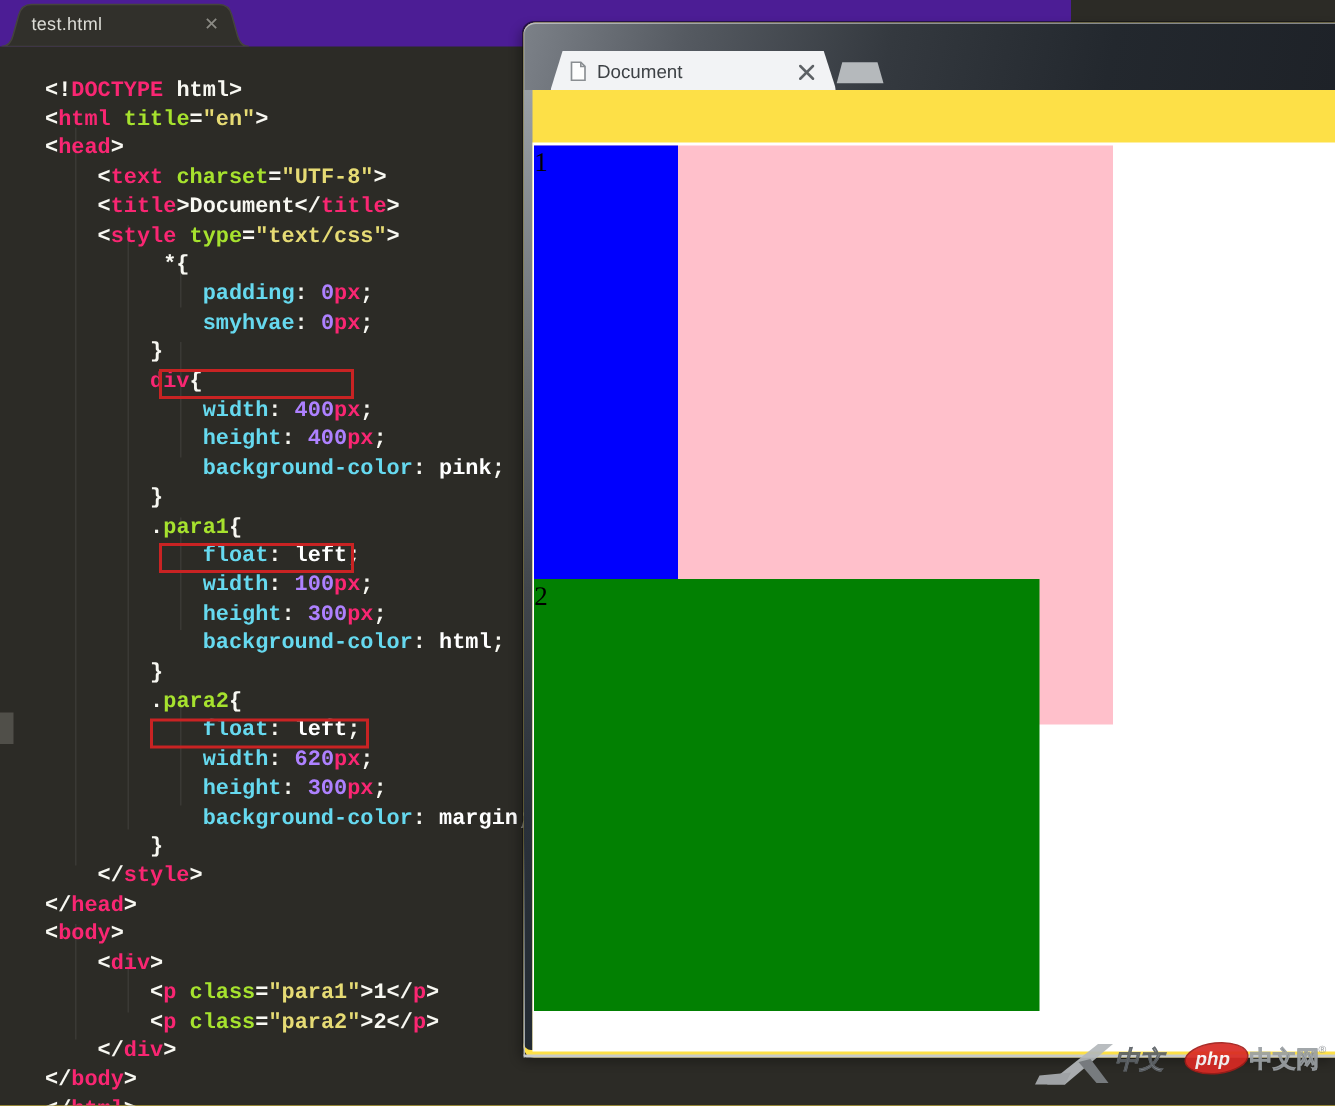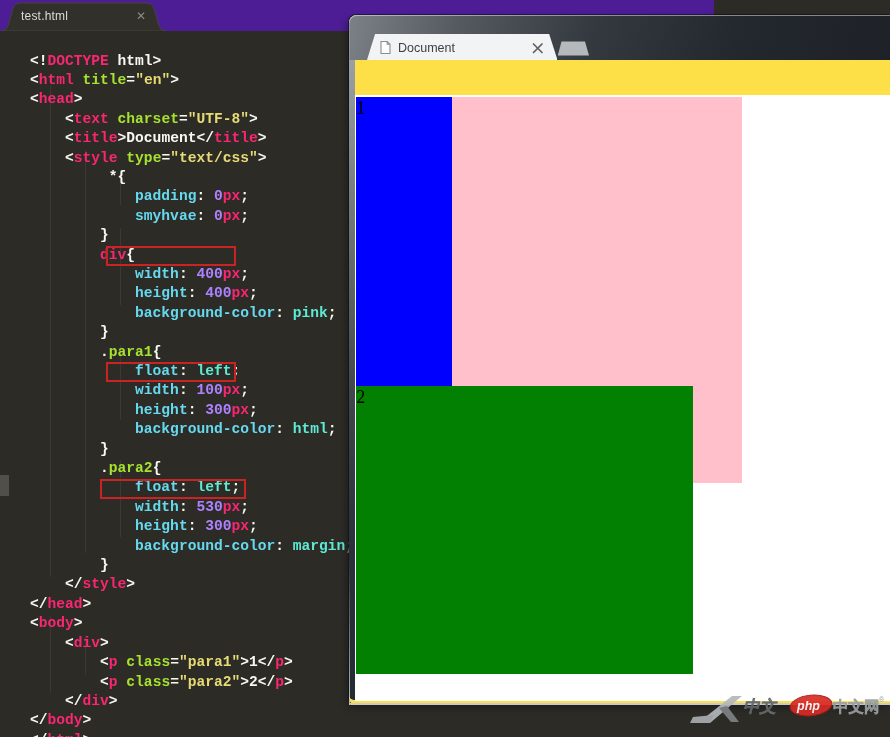--- a/index.html
+++ b/index.html
@@ -5,21 +5,21 @@
 html,body{margin:0;padding:0;}
 body{width:890px;height:737px;overflow:hidden;position:relative;background:#2c2b26;font-family:"Liberation Sans",sans-serif;}
 
 #edtabbar{position:absolute;left:0;top:0;width:714px;height:31px;background:#4c1d95;}
 #edtab{position:absolute;left:0;top:0;}
 #edtabtext{position:absolute;left:21px;top:9px;font:12px "Liberation Sans",sans-serif;color:#dcdcd6;letter-spacing:.2px;}
 #edtabx{position:absolute;left:136px;top:9px;font:12px "Liberation Sans",sans-serif;color:#8b8a84;}
 #edmarker{position:absolute;left:0;top:475px;width:9px;height:21px;background:#504f49;}
 .guide{position:absolute;width:1px;background:rgba(255,255,255,0.07);}
 pre#code{position:absolute;left:14px;top:35.5px;margin:16px;font:bold 14.6px "Liberation Mono",monospace;line-height:19.4px;white-space:pre;color:#f8f8f2;}
-.p{color:#f92672}.g{color:#a6e22e}.y{color:#e6db74}.c{color:#5eead4}
+.p{color:#f92672}.g{color:#a6e22e}.y{color:#e6db74}.c{color:#ffffff}
 .ci{color:#66d9ef;}.n{color:#ae81ff}
 .rbox{position:absolute;border:2px solid #c92323;}
 
 #win{position:absolute;left:349px;top:15px;width:541px;height:690px;border-radius:8px 0 0 7px;background:#fde047;box-shadow:-1px -1px 0 rgba(12,13,14,.55), -3px 3px 7px rgba(0,0,0,.3);}
 #titlebar{position:absolute;left:0;top:0;width:541px;height:45px;border-radius:8px 0 0 0;
  background:linear-gradient(102deg,#7c8188 0%,#555a61 20%,#34393f 45%,#23282e 72%,#1e2228 100%);
  box-shadow:inset 0 1px 0 rgba(255,255,255,0.45), inset 1px 0 0 rgba(255,255,255,0.15);}
 #lframe{position:absolute;left:0;top:45px;width:6px;height:640px;border-radius:0 0 0 5px;
  background:linear-gradient(#9aa0a5 0%,#6b7075 28%,#41464c 52%,#2a313a 76%,#232b33 100%);}
 #btab{position:absolute;left:18px;top:18.5px;width:190px;height:26.5px;background:#f2f3f5;
@@ -70,21 +70,21 @@
             <span class="ci">background-color</span>: <span class="c">pink</span>;
         }
         .<span class="g">para1</span>{
             <span class="ci">float</span>: <span class="c">left</span>;
             <span class="ci">width</span>: <span class="n">100</span><span class="p">px</span>;
             <span class="ci">height</span>: <span class="n">300</span><span class="p">px</span>;
             <span class="ci">background-color</span>: <span class="c">html</span>;
         }
         .<span class="g">para2</span>{
             <span class="ci">float</span>: <span class="c">left</span>;
-            <span class="ci">width</span>: <span class="n">530</span><span class="p">px</span>;
+            <span class="ci">width</span>: <span class="n">620</span><span class="p">px</span>;
             <span class="ci">height</span>: <span class="n">300</span><span class="p">px</span>;
             <span class="ci">background-color</span>: <span class="c">margin</span>;
         }
     &lt;/<span class="p">style</span>&gt;
 &lt;/<span class="p">head</span>&gt;
 &lt;<span class="p">body</span>&gt;
     &lt;<span class="p">div</span>&gt;
         &lt;<span class="p">p</span> <span class="g">class</span>=<span class="y">"para1"</span>&gt;1&lt;/<span class="p">p</span>&gt;
         &lt;<span class="p">p</span> <span class="g">class</span>=<span class="y">"para2"</span>&gt;2&lt;/<span class="p">p</span>&gt;
     &lt;/<span class="p">div</span>&gt;

